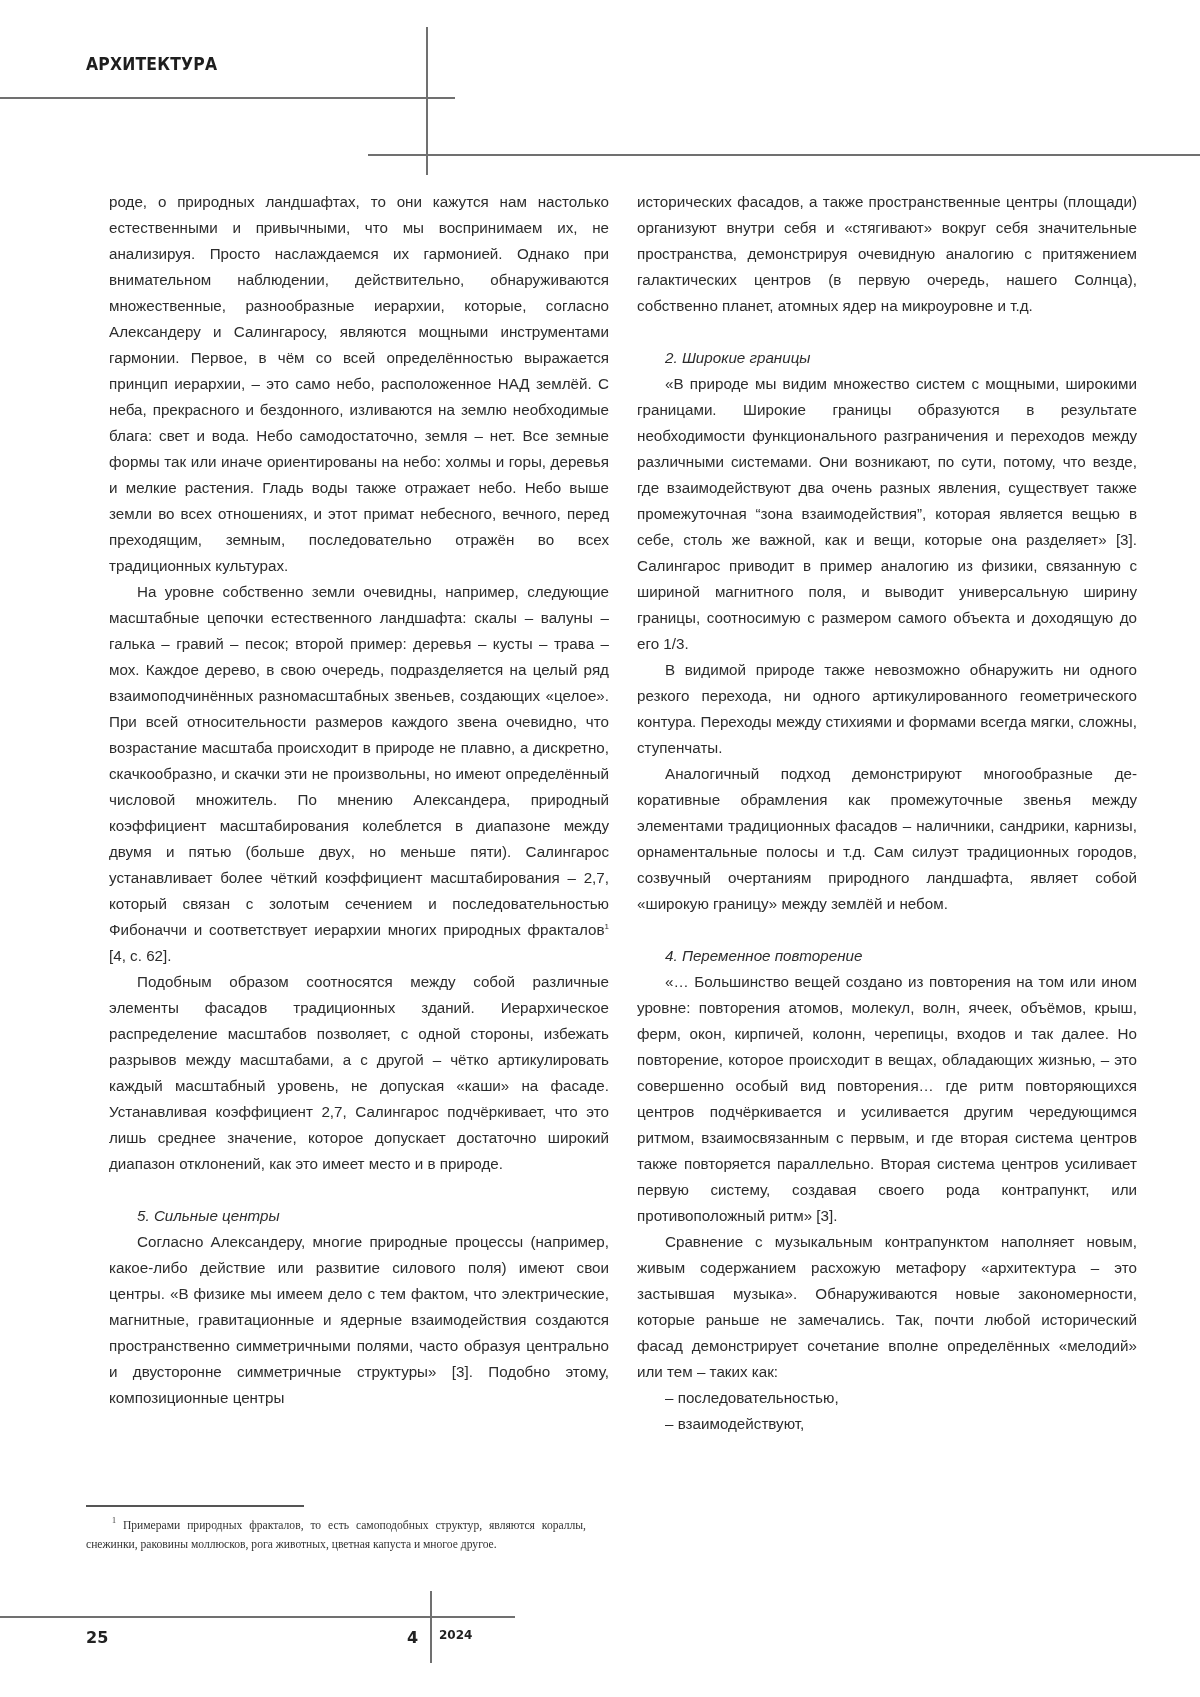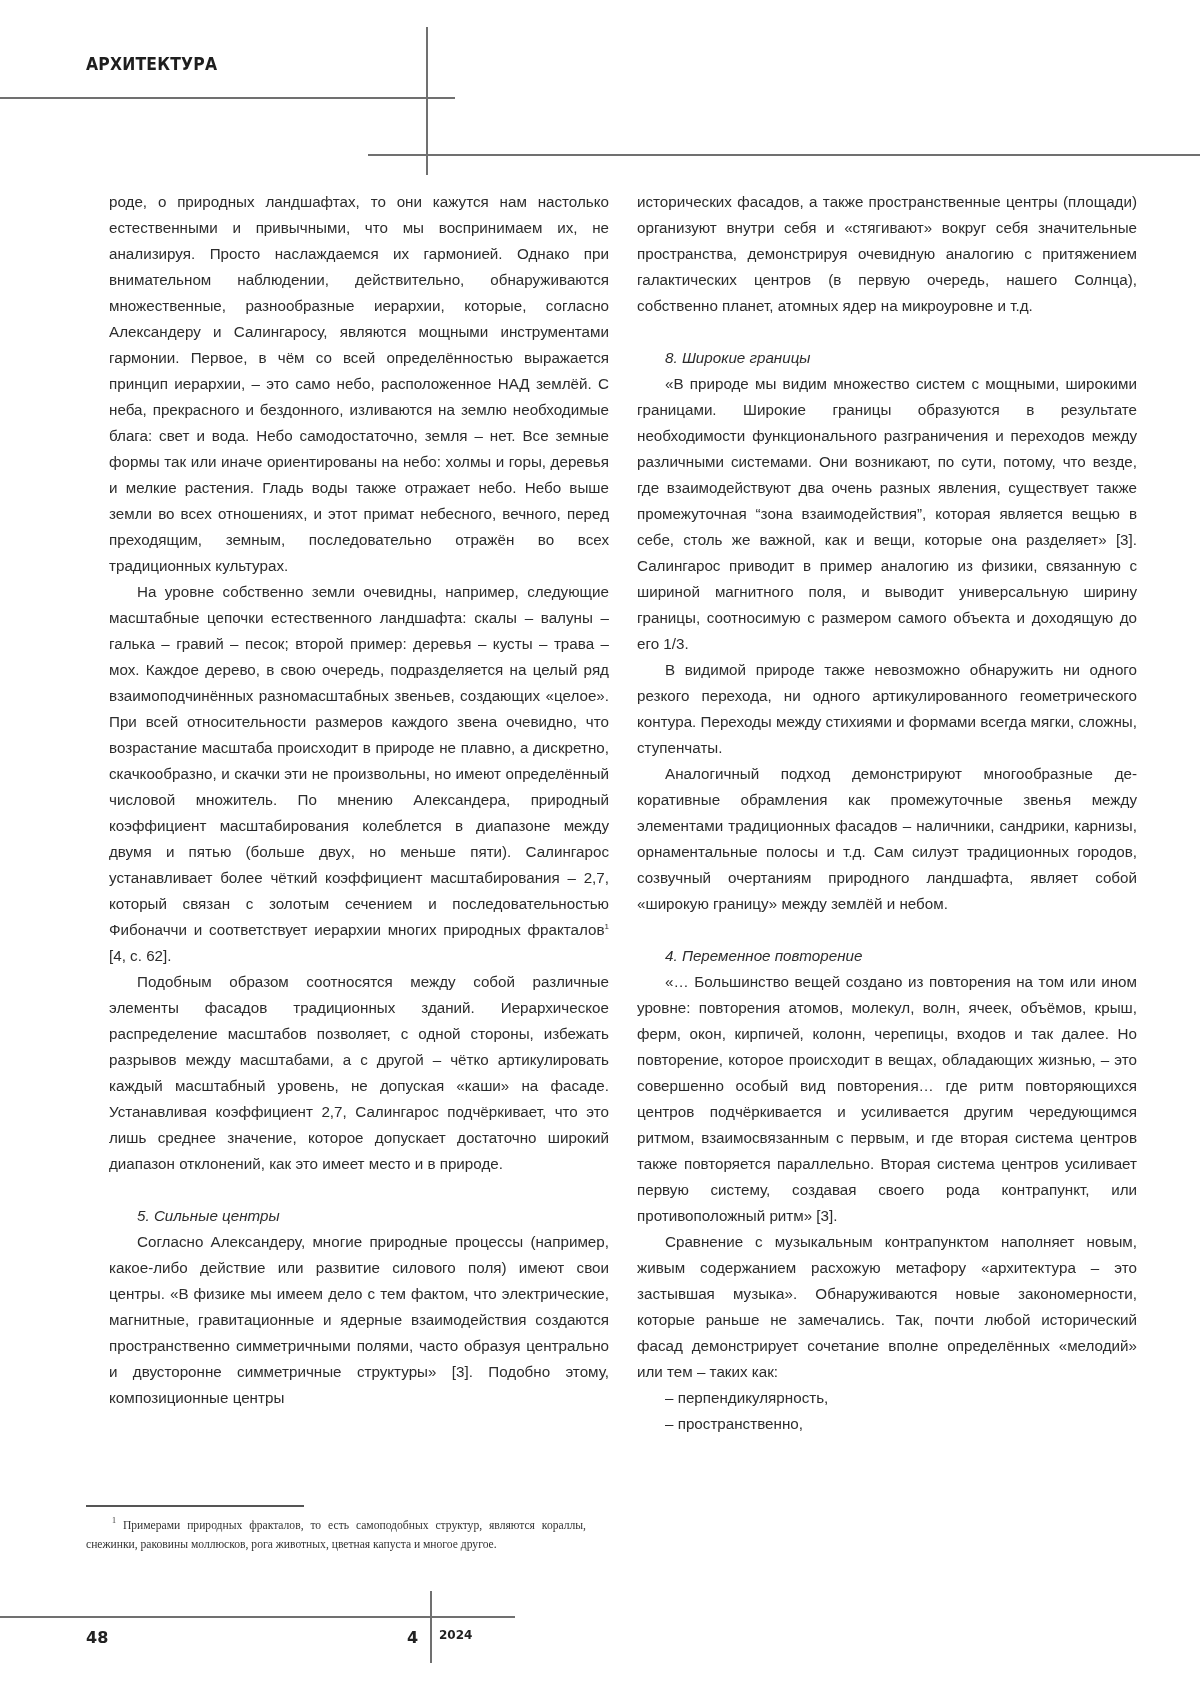--- a/index.html
+++ b/index.html
@@ -40,31 +40,31 @@
 <div class="col col-left">
   <p>роде, о природных ландшафтах, то они кажутся нам настолько естественными и привычными, что мы воспринимаем их, не анализируя. Просто наслаждаемся их гармонией. Однако при внимательном наблюдении, действительно, обнаруживаются множественные, разнообразные иерархии, которые, согласно Александеру и Салингаросу, являются мощными инструмен­тами гармонии. Первое, в чём со всей определённостью вы­ражается принцип иерархии, – это само небо, расположенное НАД землёй. С неба, прекрасного и бездонного, изливаются на землю необходимые блага: свет и вода. Небо самодостаточно, земля – нет. Все земные формы так или иначе ориентированы на небо: холмы и горы, деревья и мелкие растения. Гладь воды также отражает небо. Небо выше земли во всех отношениях, и этот примат небесного, вечного, перед преходящим, земным, последовательно отражён во всех традиционных культурах.</p>
   <p class="indent"><span>На уровне собственно земли очевидны, например, сле­дующие масштабные цепочки естественного ландшафта: скалы – валуны – галька – гравий – песок; второй пример: деревья – кусты – трава – мох. Каждое дерево, в свою оче­редь, подразделяется на целый ряд взаимоподчинённых разномасштабных звеньев, создающих «целое». При всей относительности размеров каждого звена очевидно, что возрастание масштаба происходит в природе не плавно, а дискретно, скачкообразно, и скачки эти не произвольны, но имеют определённый числовой множитель. По мнению Александера, природный коэффициент масштабирования колеблется в диапазоне между двумя и пятью (больше двух, но меньше пяти). Салингарос устанавливает более чёткий ко­эффициент масштабирования – 2,7, который связан с золотым сечением и последовательностью Фибоначчи и соответствует иерархии многих природных фракталов</span><sup>1</sup><span> [4, с. 62].</span></p>
   <p class="indent">Подобным образом соотносятся между собой различные элементы фасадов традиционных зданий. Иерархическое распределение масштабов позволяет, с одной стороны, избежать разрывов между масштабами, а с другой – чётко артикулировать каждый масштабный уровень, не допуская «каши» на фасаде. Устанавливая коэффициент 2,7, Салинга­рос подчёркивает, что это лишь среднее значение, которое допускает достаточно широкий диапазон отклонений, как это имеет место и в природе.</p>
   <p class="subhead">5. Сильные центры</p>
   <p class="indent">Согласно Александеру, многие природные процессы (на­пример, какое-либо действие или развитие силового поля) имеют свои центры. «В физике мы имеем дело с тем фактом, что электрические, магнитные, гравитационные и ядерные взаимодействия создаются пространственно симметричными полями, часто образуя центрально и двусторонне симметрич­ные структуры» [3]. Подобно этому, композиционные центры</p>
 </div>
 
 <div class="col col-right">
   <p>исторических фасадов, а также пространственные центры (площади) организуют внутри себя и «стягивают» вокруг себя значительные пространства, демонстрируя очевидную аналогию с притяжением галактических центров (в первую очередь, нашего Солнца), собственно планет, атомных ядер на микроуровне и т.д.</p>
-  <p class="subhead">8. Широкие границы</p>
+  <p class="subhead">2. Широкие границы</p>
   <p class="indent">«В природе мы видим множество систем с мощными, широкими границами. Широкие границы образуются в ре­зультате необходимости функционального разграничения и переходов между различными системами. Они возникают, по сути, потому, что везде, где взаимодействуют два очень разных явления, существует также промежуточная “зона взаимодей­ствия”, которая является вещью в себе, столь же важной, как и вещи, которые она разделяет» [3]. Салингарос приводит в пример аналогию из физики, связанную с шириной магнит­ного поля, и выводит универсальную ширину границы, соот­носимую с размером самого объекта и доходящую до его 1/3.</p>
   <p class="indent">В видимой природе также невозможно обнаружить ни одного резкого перехода, ни одного артикулированного гео­метрического контура. Переходы между стихиями и формами всегда мягки, сложны, ступенчаты.</p>
   <p class="indent">Аналогичный подход демонстрируют многообразные де­коративные обрамления как промежуточные звенья между элементами традиционных фасадов – наличники, сандрики, карнизы, орнаментальные полосы и т.д. Сам силуэт тради­ционных городов, созвучный очертаниям природного ландшаф­та, являет собой «широкую границу» между землёй и небом.</p>
   <p class="subhead">4. Переменное повторение</p>
   <p class="indent">«… Большинство вещей создано из повторения на том или ином уровне: повторения атомов, молекул, волн, ячеек, объёмов, крыш, ферм, окон, кирпичей, колонн, черепицы, входов и так далее. Но повторение, которое происходит в вещах, обладающих жизнью, – это совершенно особый вид повторения… где ритм повторяющихся центров под­чёркивается и усиливается другим чередующимся ритмом, взаимосвязанным с первым, и где вторая система центров также повторяется параллельно. Вторая система центров усиливает первую систему, создавая своего рода контрапункт, или противоположный ритм» [3].</p>
   <p class="indent">Сравнение с музыкальным контрапунктом наполняет новым, живым содержанием расхожую метафору «архи­тектура – это застывшая музыка». Обнаруживаются новые закономерности, которые раньше не замечались. Так, почти любой исторический фасад демонстрирует сочетание вполне определённых «мелодий» или тем – таких как:</p>
-  <p class="li">– перпендикулярность,</p>
-  <p class="li">– пространственно,</p>
+  <p class="li">– последовательностью,</p>
+  <p class="li">– взаимодействуют,</p>
 </div>
 
 <div class="fn-rule"></div>
 <div class="footnote"><span class="indent"></span><sup>1</sup> <span>Примерами природных фракталов, то есть самоподобных структур, являются кораллы, снежинки, раковины моллюсков, рога животных, цветная капуста и многое другое.</span></div>
 
 <div class="rule-h" style="left:0; top:1616px; width:515px;"></div>
 <div class="rule-v" style="left:430px; top:1591px; height:72px;"></div>
-<div class="page-num">48</div>
+<div class="page-num">25</div>
 <div class="issue-num">4</div>
 <div class="issue-year">2024</div>
 
 </body></html>

